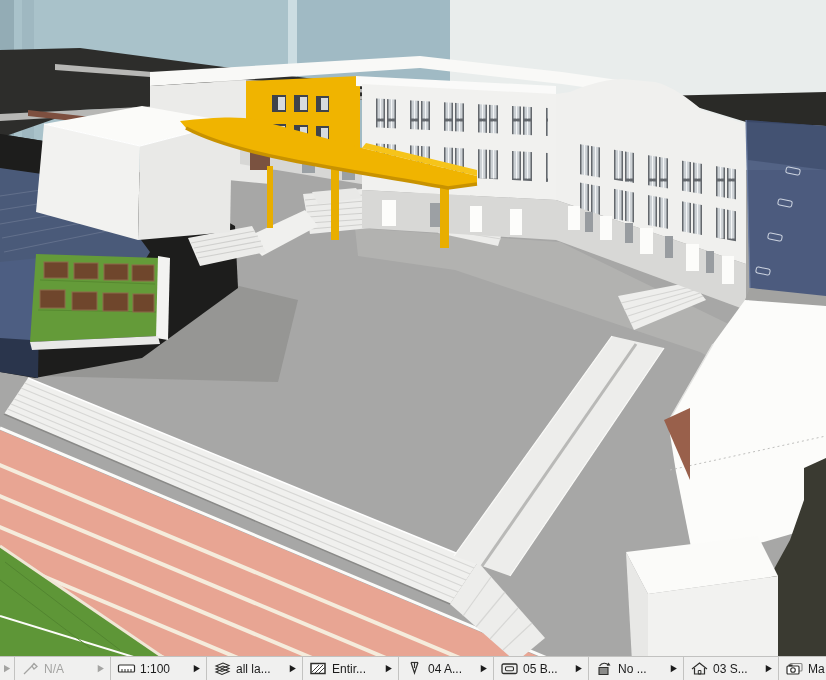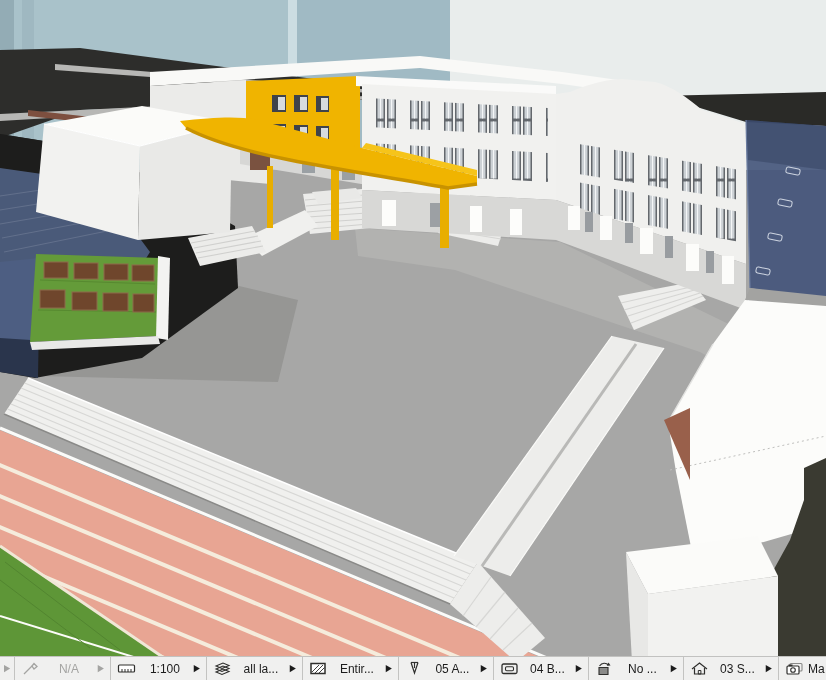--- a/index.html
+++ b/index.html
@@ -6,21 +6,21 @@
   #app{width:826px;height:680px;position:relative;overflow:hidden;font-family:"Liberation Sans",sans-serif;}
   #viewport{position:absolute;top:0;left:0;width:826px;height:656px;overflow:hidden;background:var(--sky,#e9edec);}
   #viewport svg{display:block;}
   
   #statusbar{position:absolute;left:0;top:656px;width:826px;height:24px;background:var(--statusBg,#f0f0ef);
     border-top:1px solid #c2c2c0;display:flex;align-items:stretch;box-sizing:border-box;overflow:hidden;}
   .sb-seg{display:flex;align-items:center;gap:4px;padding:0 6px;border-right:1px solid #c3c3c1;
     font-size:12px;color:var(--statusText,#1b1b1b);white-space:nowrap;cursor:default;flex:0 0 auto;box-sizing:border-box;}
   .sb-seg.first{width:15px;padding:0 2px;justify-content:center;}
   .sb-seg.grow{flex:1 1 auto;border-right:none;}
-  .sb-seg .lbl{flex:1 1 auto;text-align:center;}
+  .sb-seg .lbl{flex:1 1 auto;text-align:left;}
   .sb-seg .arrow{font-size:8px;line-height:1;color:#1b1b1b;transform:scaleY(1.15);}
   .sb-seg.disabled,.sb-seg.disabled .arrow{color:var(--statusDisabled,#a4a4a2);}
   .sb-ic{width:19px;height:15px;flex:0 0 auto;}
   .sb-ic path,.sb-ic rect,.sb-ic circle,.sb-ic line,.sb-ic polyline,.sb-ic polygon{vector-effect:non-scaling-stroke;}
 </style>
 </head>
 <body>
 
 <div id="app">
 
@@ -354,30 +354,30 @@
       <span class="lbl">Entir...</span>
       <span class="arrow">▶</span>
     </div>
 
     <div class="sb-seg" style="width:95px">
       <svg class="sb-ic" viewBox="0 0 19 15">
         <path d="M6,1.5 L9.5,12 L13,1.5" fill="none" stroke="#2f2f2d" stroke-width="1.2"></path>
         <line x1="6" y1="1.5" x2="13" y2="1.5" stroke="#2f2f2d" stroke-width="1.2"></line>
         <line x1="9.5" y1="2" x2="9.5" y2="7" stroke="#2f2f2d" stroke-width="1.1"></line>
       </svg>
-      <span class="lbl">05 A...</span>
+      <span class="lbl">04 A...</span>
       <span class="arrow">▶</span>
     </div>
 
     <div class="sb-seg" style="width:95px">
       <svg class="sb-ic" viewBox="0 0 19 15">
         <rect x="2" y="3" width="15" height="9.5" rx="1.5" fill="none" stroke="#2f2f2d" stroke-width="1.3"></rect>
         <rect x="5.5" y="5.8" width="8" height="4" rx="1.2" fill="none" stroke="#2f2f2d" stroke-width="1.1"></rect>
       </svg>
-      <span class="lbl">04 B...</span>
+      <span class="lbl">05 B...</span>
       <span class="arrow">▶</span>
     </div>
 
     <div class="sb-seg" style="width:95px">
       <svg class="sb-ic" viewBox="0 0 19 15">
         <rect x="4" y="6.5" width="9" height="7" fill="#8b8b89" stroke="#2f2f2d" stroke-width="1.1"></rect>
         <path d="M4.5,5 C7,1.5 11,1.5 13.5,4" fill="none" stroke="#2f2f2d" stroke-width="1.2"></path>
         <polygon points="13.5,1.5 15.5,4.5 11.8,4.8" fill="#2f2f2d"></polygon>
       </svg>
       <span class="lbl">No ...</span>

